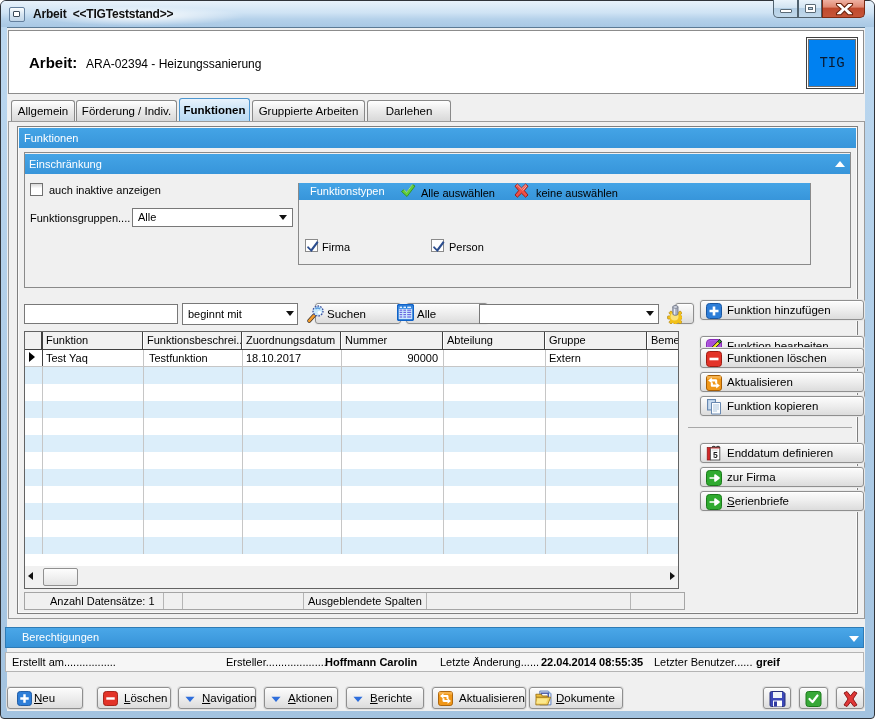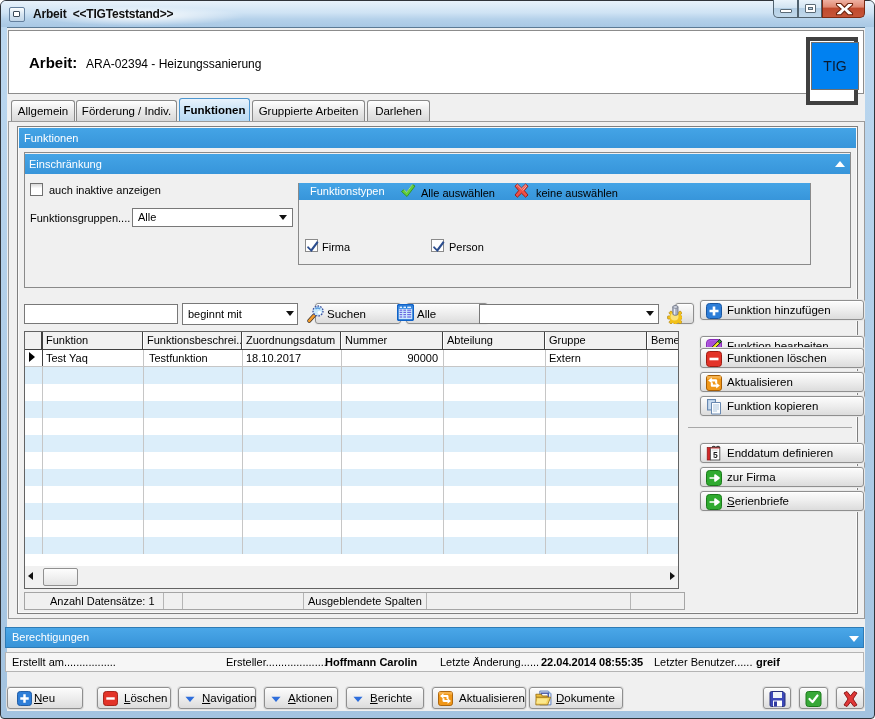--- a/index.html
+++ b/index.html
@@ -13,21 +13,21 @@
 .capbtns{left:773px;top:0px;height:19px;}
 .cap{position:absolute;top:0;height:18px;border:1px solid #50626f;border-top:none;}
 .cap.min{left:0;width:25px;border-radius:0 0 0 5px;background:linear-gradient(#e9f3fb,#d2e4f2 45%,#b4cfe5 50%,#c2d9eb);}
 .cap.max{left:25px;width:24px;background:linear-gradient(#e9f3fb,#d2e4f2 45%,#b4cfe5 50%,#c2d9eb);}
 .cap.close{left:49px;width:43px;border-radius:0 0 5px 0;background:linear-gradient(#efb1a2,#e08a74 40%,#c04a2e 50%,#c65538);border-color:#7c2912;}
 .cap .dash{position:absolute;left:6px;top:9px;width:12px;height:4px;background:#fff;border:1px solid #5a6a76;border-radius:1px;}
 .cap .sq{position:absolute;left:6px;top:4px;width:11px;height:9px;border:1px solid #5a6a76;background:#fff;border-radius:1px;}
 .cap .sq i{position:absolute;left:2px;top:2px;width:5px;height:3px;background:#b8cfe2;border:1px solid #5a6a76;display:block;}
 .content{left:7px;top:27px;width:858px;height:684px;background:#f0f0f0;border-top:1px solid #5c7a94;}
 .hdrbox{left:8px;top:30px;width:856px;height:64px;background:#fff;border:1px solid #8c8c8c;}
-.tig{left:806px;top:37px;width:52px;height:68px;border:4px solid #404040;background:#fff;}
+.tig{left:806px;top:37px;width:52px;height:52px;border:1px solid #404040;background:#fff;font-family:Liberation Mono, monospace;}
 .tig i{position:absolute;left:1px;top:1px;width:48px;height:48px;background:#0081f1;border:1px solid #707070;display:flex;align-items:center;justify-content:center;font-style:normal;font-size:14px;color:#0a1a30;}
 .tab{position:absolute;top:100px;height:21px;background:linear-gradient(#ffffff,#ececec 45%,#d8d8d8);border:1px solid #898989;border-bottom:none;border-radius:3px 3px 0 0;font-size:11.5px;color:#000;text-align:center;line-height:21px;}
 .tab.sel{top:98px;height:23px;background:linear-gradient(#e8f3fc,#cfe6f7 45%,#b9d9f1);border-color:#4d96cf;font-weight:bold;line-height:23px;z-index:3;}
 .page{left:8px;top:121px;width:857px;height:498px;background:#f0f0f0;border:1px solid #9a9a9a;}
 .panel1{left:17px;top:126px;width:841px;height:488px;background:#f0f0f0;border:1px solid #7e7e7e;box-shadow:inset 0 0 0 1px #fafafa;}
 .bar{background:linear-gradient(#44a4e6,#3795da);color:#fff;font-size:11px;}
 .p1bar{left:19px;top:128px;width:837px;height:20px;line-height:20px;padding-left:5px;}
 .panel2{left:24px;top:152px;width:827px;height:136px;background:#f0f0f0;border:1px solid #8a8a8a;}
 .p2bar{left:25px;top:154px;width:825px;height:20px;line-height:20px;padding-left:4px;}
 .uparrow{left:835px;top:161px;width:0;height:0;border-left:5px solid transparent;border-right:5px solid transparent;border-bottom:6px solid #fff;}
@@ -43,21 +43,21 @@
 .rbtn{left:688px;width:164px;height:20px;position:absolute;}
 .rbtn .ic{position:absolute;left:5px;top:2px;width:16px;height:16px;}
 .rbtn .tx{position:absolute;left:26px;top:0;line-height:19px;font-size:11.5px;}
 .grid{left:24px;top:331px;width:655px;height:258px;background:#fff;border:1px solid #636363;}
 .gh{position:absolute;top:332px;height:17px;background:#f1f1f1;font-size:11px;line-height:17px;color:#000;border-right:1px solid #404040;padding-left:3px;overflow:hidden;white-space:nowrap;}
 .gv{position:absolute;width:1px;background:#c6c6c6;}
 .stripe{position:absolute;left:25px;width:653px;height:17px;background:#dceefa;}
 .cell{position:absolute;font-size:11px;color:#000;line-height:17px;white-space:nowrap;overflow:hidden;}
 .status{left:24px;top:592px;width:661px;height:18px;background:#f0f0f0;border:1px solid #a5a5a5;}
 .ssep{position:absolute;top:593px;width:1px;height:16px;background:#b5b5b5;}
-.bbar{left:5px;top:627px;width:859px;height:21px;border:1px solid #2f7bb5;background:linear-gradient(#4aa7e8,#3793d8);color:#fff;font-size:11px;line-height:19px;padding-left:6px;}
+.bbar{left:5px;top:627px;width:859px;height:21px;border:1px solid #2f7bb5;background:linear-gradient(#4aa7e8,#3793d8);color:#fff;font-size:11px;line-height:19px;padding-left:16px;}
 .dnarrow{left:849px;top:636px;width:0;height:0;border-left:5px solid transparent;border-right:5px solid transparent;border-top:6px solid #fff;}
 .inforow{left:5px;top:652px;width:859px;height:20px;background:#f6f6f6;border:1px solid #b4b4b4;}
 .itx{position:absolute;top:656px;font-size:11px;color:#000;white-space:nowrap;}
 .tbtn{position:absolute;top:687px;height:22px;border:1px solid #8f8f8f;border-radius:3px;background:linear-gradient(#fcfcfc,#eee 48%,#dcdcdc);box-shadow:inset 0 1px 0 #fff,0 0 0 1px #dedede;font-size:11.5px;}
 .tbtn .ic{position:absolute;left:5px;top:3px;width:15px;height:15px;}
 .tbtn .tx{position:absolute;left:26px;line-height:21px;}
 .u{text-decoration:underline;}
 </style></head>
 <body>
 <div class="win">
@@ -87,21 +87,21 @@
   <div class="abs hdrbox"></div>
   <div class="abs" style="left:29px;top:54px;font-size:15px;font-weight:bold;">Arbeit:</div>
   <div class="abs" style="left:86px;top:57px;font-size:12px;">ARA-02394 - Heizungssanierung</div>
   <div class="abs tig">
       <i>TIG</i>
     </div>
 
   <div class="tab" style="left:11px;width:64px;">Allgemein</div>
   <div class="tab" style="left:76px;width:101px;">Förderung / Indiv.</div>
   <div class="tab" style="left:252px;width:113px;">Gruppierte Arbeiten</div>
-  <div class="tab" style="left:367px;width:63px;">Darlehen</div>
+  <div class="tab" style="left:367px;width:84px;">Darlehen</div>
   <div class="abs page"></div>
   <div class="tab sel" style="left:179px;width:71px;">Funktionen</div>
 
   <div class="abs panel1"></div>
   <div class="abs bar p1bar">Funktionen</div>
 
   <div class="abs panel2"></div>
   <div class="abs bar p2bar">Einschränkung</div>
   <div class="abs uparrow"></div>
 

